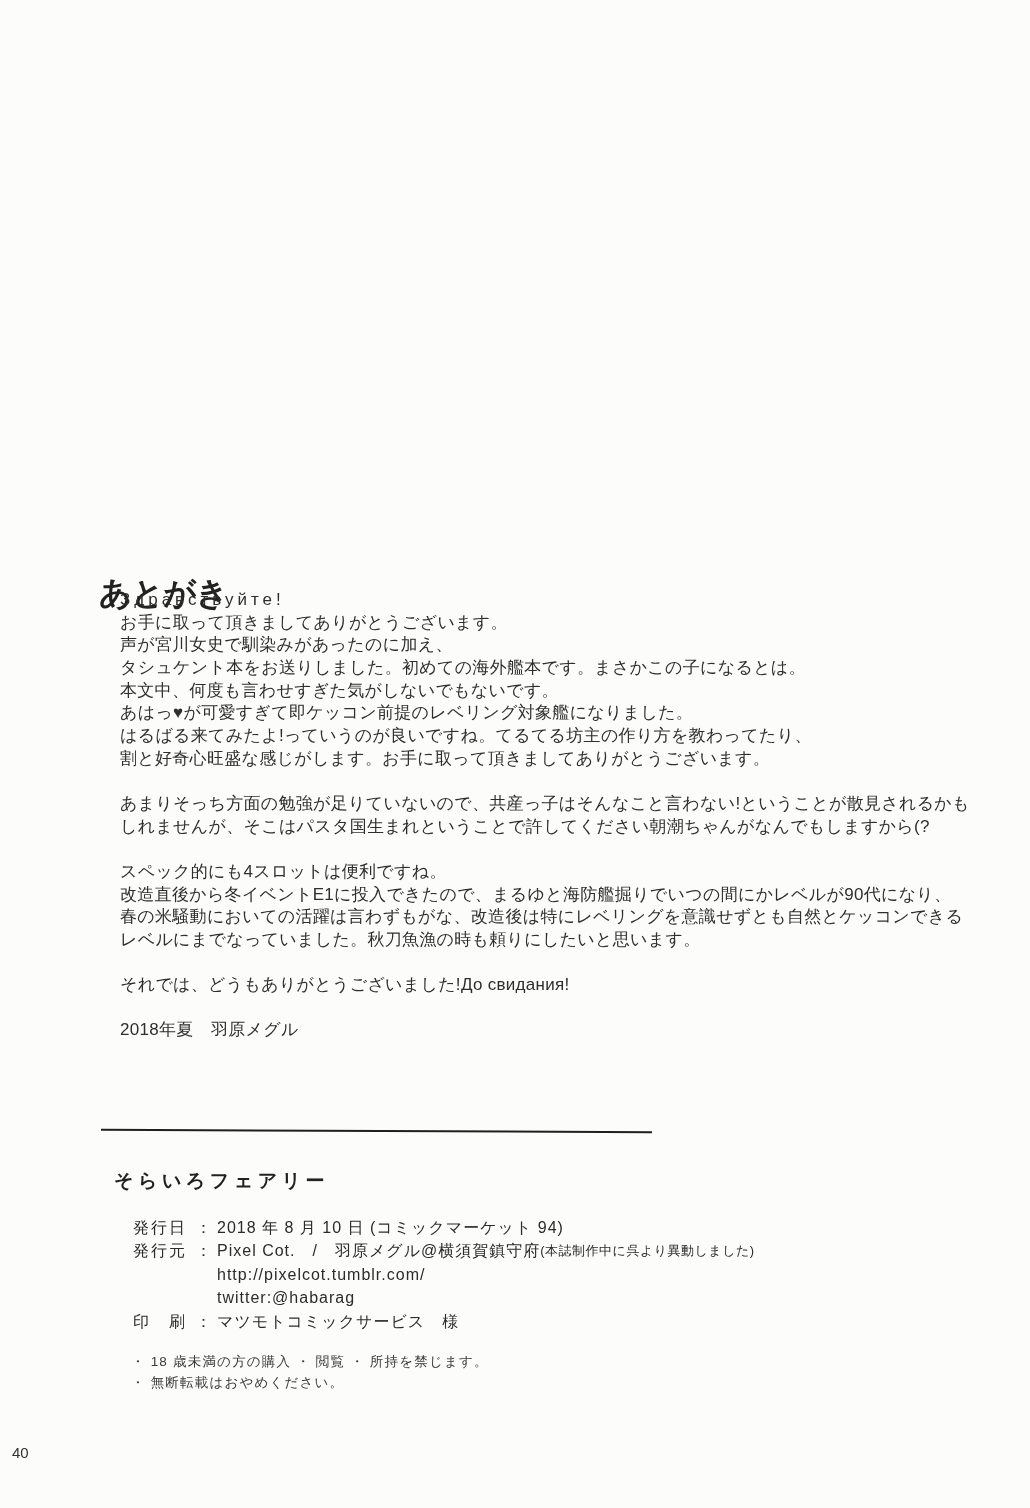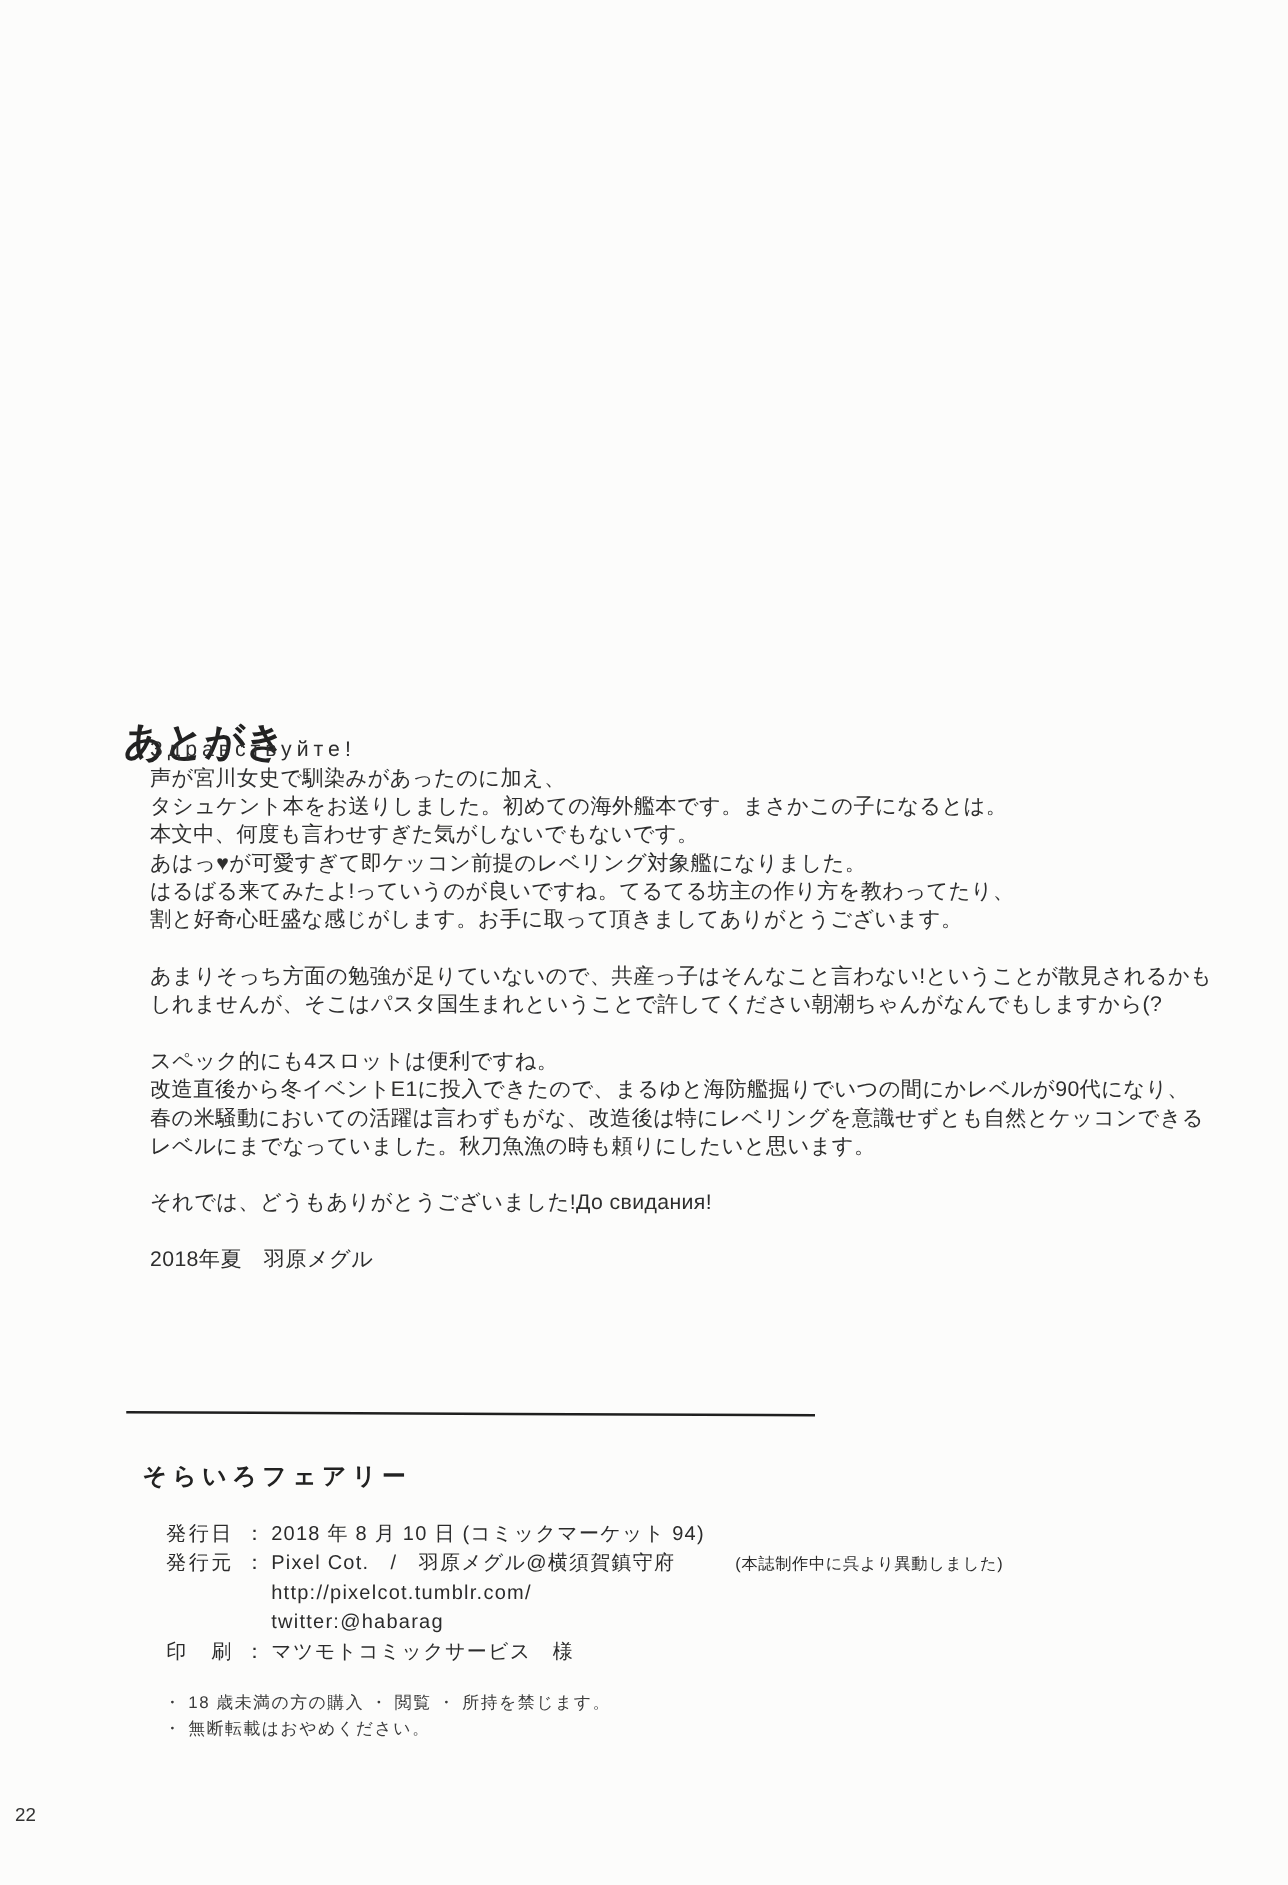--- a/index.html
+++ b/index.html
@@ -87,21 +87,20 @@
   }
   .col-colon {
     display: inline-block;
     width: 26px;
     text-align: center;
   }
   .col-note {
     font-size: 13px;
     letter-spacing: 0.5px;
     align-self: center;
-    margin-left: 48px;
   }
   #colophon-notes {
     position: absolute;
     left: 131px;
     top: 1351px;
     font-size: 13.5px;
     line-height: 21px;
     letter-spacing: 1.2px;
     font-weight: normal;
     color: #3a3a3a;
@@ -121,20 +120,21 @@
 </style>
 </head>
 <body>
 
 <div id="page">
 
   <div id="afterword-heading">あとがき</div>
 
   <div id="afterword-body">
     <div class="aw-line ls-wide">Здравствуйте!</div>
+    <div class="aw-line">お手に取って頂きましてありがとうございます。</div>
     <div class="aw-line">声が宮川女史で馴染みがあったのに加え、</div>
     <div class="aw-line">タシュケント本をお送りしました。初めての海外艦本です。まさかこの子になるとは。</div>
     <div class="aw-line">本文中、何度も言わせすぎた気がしないでもないです。</div>
     <div class="aw-line">あはっ♥が可愛すぎて即ケッコン前提のレベリング対象艦になりました。</div>
     <div class="aw-line">はるばる来てみたよ!っていうのが良いですね。てるてる坊主の作り方を教わってたり、</div>
     <div class="aw-line">割と好奇心旺盛な感じがします。お手に取って頂きましてありがとうございます。</div>
     <div class="aw-line"></div>
     <div class="aw-line">あまりそっち方面の勉強が足りていないので、共産っ子はそんなこと言わない!ということが散見されるかも</div>
     <div class="aw-line">しれませんが、そこはパスタ国生まれということで許してください朝潮ちゃんがなんでもしますから(?</div>
     <div class="aw-line"></div>
@@ -179,15 +179,15 @@
         <span class="col-colon">：</span>
         <span class="col-value">マツモトコミックサービス　様</span>
     </div>
   </div>
 
   <div id="colophon-notes">
     <div class="note-line">・ 18 歳未満の方の購入 ・ 閲覧 ・ 所持を禁じます。</div>
     <div class="note-line">・ 無断転載はおやめください。</div>
   </div>
 
-  <div id="page-number">22</div>
+  <div id="page-number">40</div>
 
 </div>
 
 </body></html>

